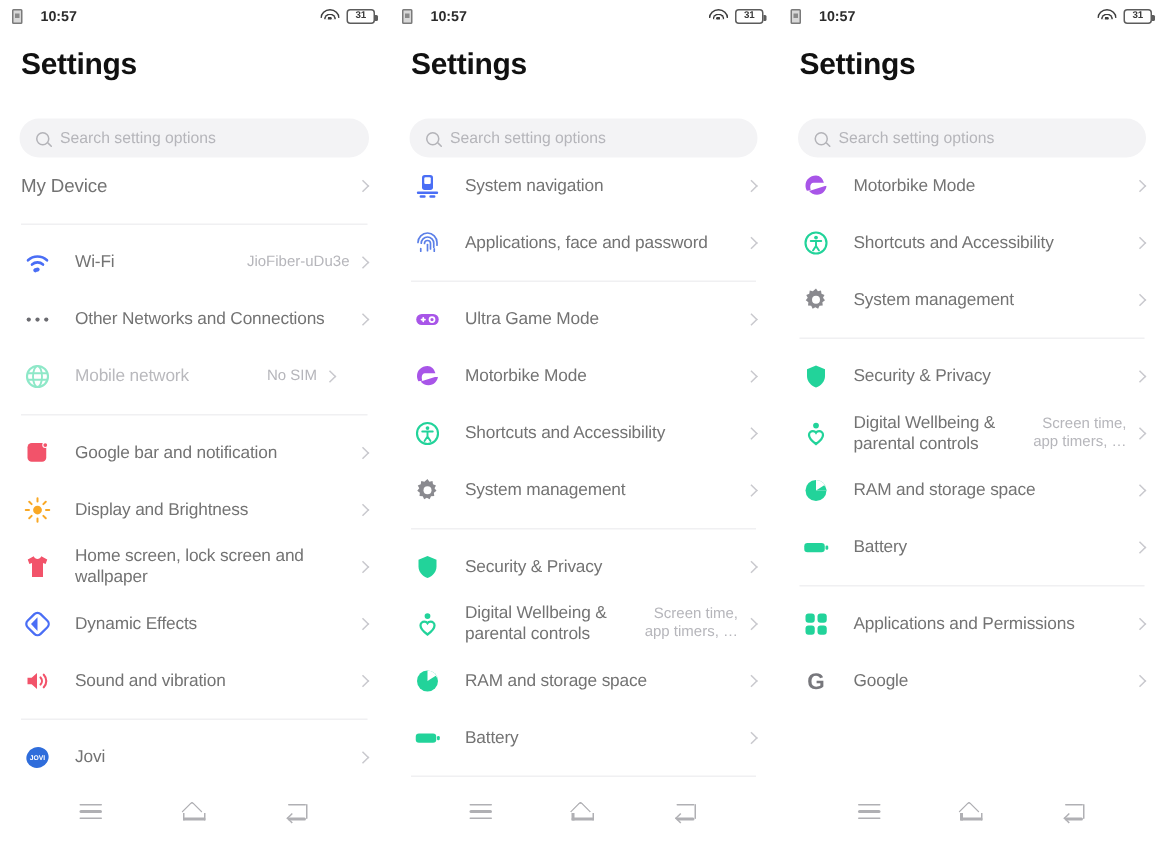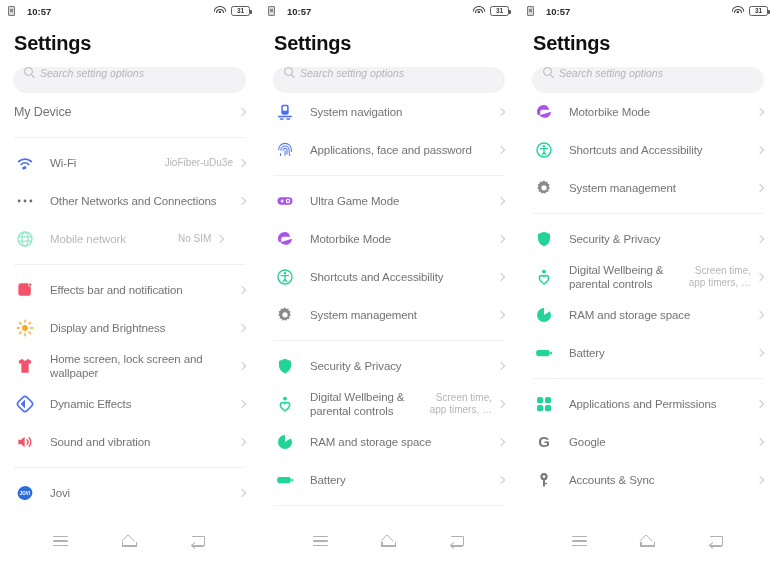--- a/index.html
+++ b/index.html
@@ -78,28 +78,27 @@
   .page-title{
     font-size: 20px;
     font-weight: bold;
     color: #111111;
     padding: 10px 14px 0 14px;
     letter-spacing: -0.2px;
   }
 
   
   .search{
-    margin: 12px 13px 0 13px;
+    margin: 24px 13px 0 13px;
     height: 26px;
     background: #f3f3f5;
     border-radius: 13px;
-    display:flex; align-items:flex-start;
+    display:flex; align-items:center;
     padding: 0 11px;
     gap: 7px;
-    font-style: italic;
   }
   .search-icon{
     width: 9px; height: 9px;
     border: 1.3px solid #b3b3b8;
     border-radius: 50%;
     position: relative; flex: 0 0 auto;
   }
   .search-icon::after{
     content:""; position:absolute; right:-3.4px; bottom:-2.2px;
     width:4.2px; height:1.3px; background:#b3b3b8;
@@ -295,21 +294,21 @@
         <div class="divider"></div>
         <div class="group">
           <div class="row">
       <span class="icon-wrap">
               <svg width="20" height="20" viewBox="0 0 24 24">
                 <rect x="4" y="4" width="15" height="15" rx="3.4" fill="#f2536a"></rect>
         <circle cx="18.2" cy="5.6" r="2.4" fill="#ffffff"></circle>
         <circle cx="18.2" cy="5.6" r="1.5" fill="#f2536a"></circle>
               </svg>
             </span>
-      <span class="label">Effects bar and notification</span>
+      <span class="label">Google bar and notification</span>
 
       <span class="chev"></span>
     </div>
           <div class="row">
       <span class="icon-wrap">
               <svg width="20" height="20" viewBox="0 0 24 24">
                 <circle cx="12" cy="12" r="3.5" fill="#f9a825"></circle>
         <g stroke="#f9a825" stroke-width="1.6" stroke-linecap="round">
         <path d="M12 2.6v2.6M12 18.8v2.6M2.6 12h2.6M18.8 12h2.6M5.4 5.4l1.9 1.9M16.7 16.7l1.9 1.9M18.6 5.4l-1.9 1.9M7.3 16.7l-1.9 1.9"></path>
                 </g>
@@ -702,33 +701,20 @@
           <div class="row">
       <span class="icon-wrap">
               <svg width="20" height="20" viewBox="0 0 24 24">
                 <text x="12" y="18.4" font-size="18" fill="#77777c" text-anchor="middle" font-family="Liberation Sans, sans-serif" font-weight="bold">G</text>
               </svg>
             </span>
       <span class="label">Google</span>
 
       <span class="chev"></span>
     </div>
-          <div class="row">
-      <span class="icon-wrap">
-              <svg width="20" height="20" viewBox="0 0 24 24">
-                <circle cx="12" cy="8" r="4.3" fill="#77777c"></circle>
-        <circle cx="12" cy="8" r="1.7" fill="#ffffff"></circle>
-        <rect x="10.8" y="11.4" width="2.4" height="8.4" rx="1" fill="#77777c"></rect>
-        <rect x="13.2" y="15.2" width="2.6" height="1.9" rx="0.8" fill="#77777c"></rect>
-              </svg>
-            </span>
-      <span class="label">Accounts &amp; Sync</span>
-
-      <span class="chev"></span>
-    </div>
         </div>
       </div>
     <div class="navbar">
     <span class="nav-recent">
           <i></i>
           <i></i>
           <i></i>
         </span>
     <span class="nav-home">
           <i class="roof"></i>

